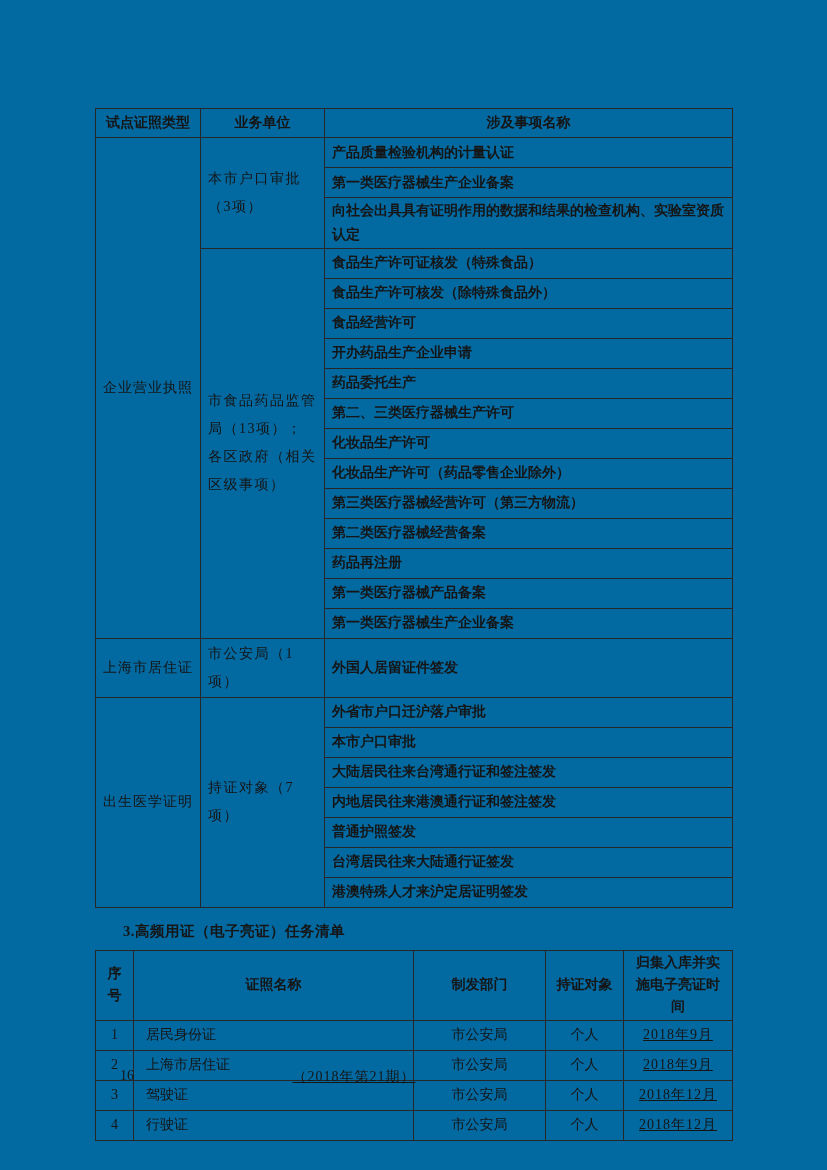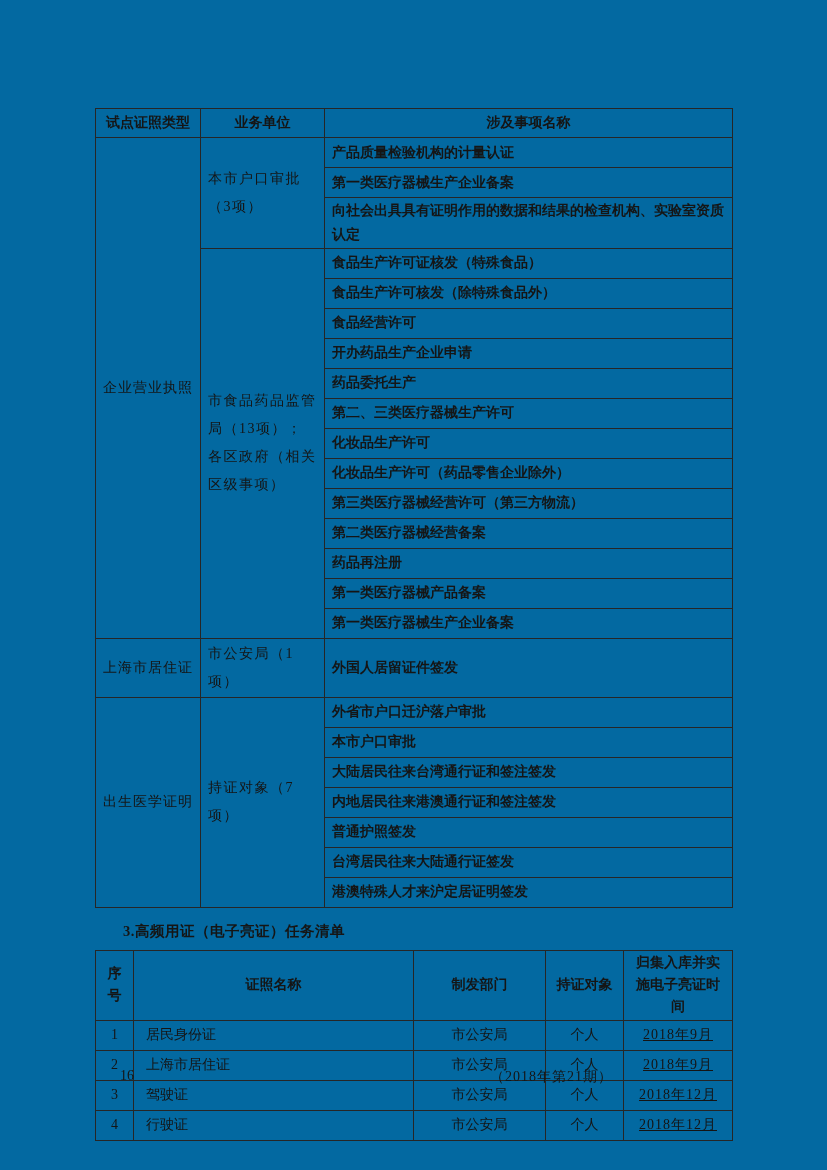--- a/index.html
+++ b/index.html
@@ -31,21 +31,21 @@
   .t2 th { height:24px; line-height:1.6; }
   .t2 td { height:27px; vertical-align:middle; }
   .t2 .num-cell   { text-align:center; }
   .t2 .name-cell  { text-align:left; padding-left:12px; }
   .t2 .dept-cell  { text-align:center; }
   .t2 .holder-cell{ text-align:center;font-family:Liberation Serif, serif; }
   .t2 .time-cell  { text-align:center; letter-spacing:1px;text-decoration:underline; }
 
   .footer { position:absolute; left:95px; top:1068px; width:518px; font-size:14px; }
   .footer .pageno { position:absolute; left:25px; top:0; }
-  .footer .issue  { display:block; text-align:right; letter-spacing:1px; }
+  .footer .issue  { display:block; text-align:center; letter-spacing:1px;text-decoration:underline; }
 </style>
 </head>
 <body>
 
 <div class="page">
   <div class="content">
 
     <table class="t1">
       <colgroup>
         <col style="width:105px">

